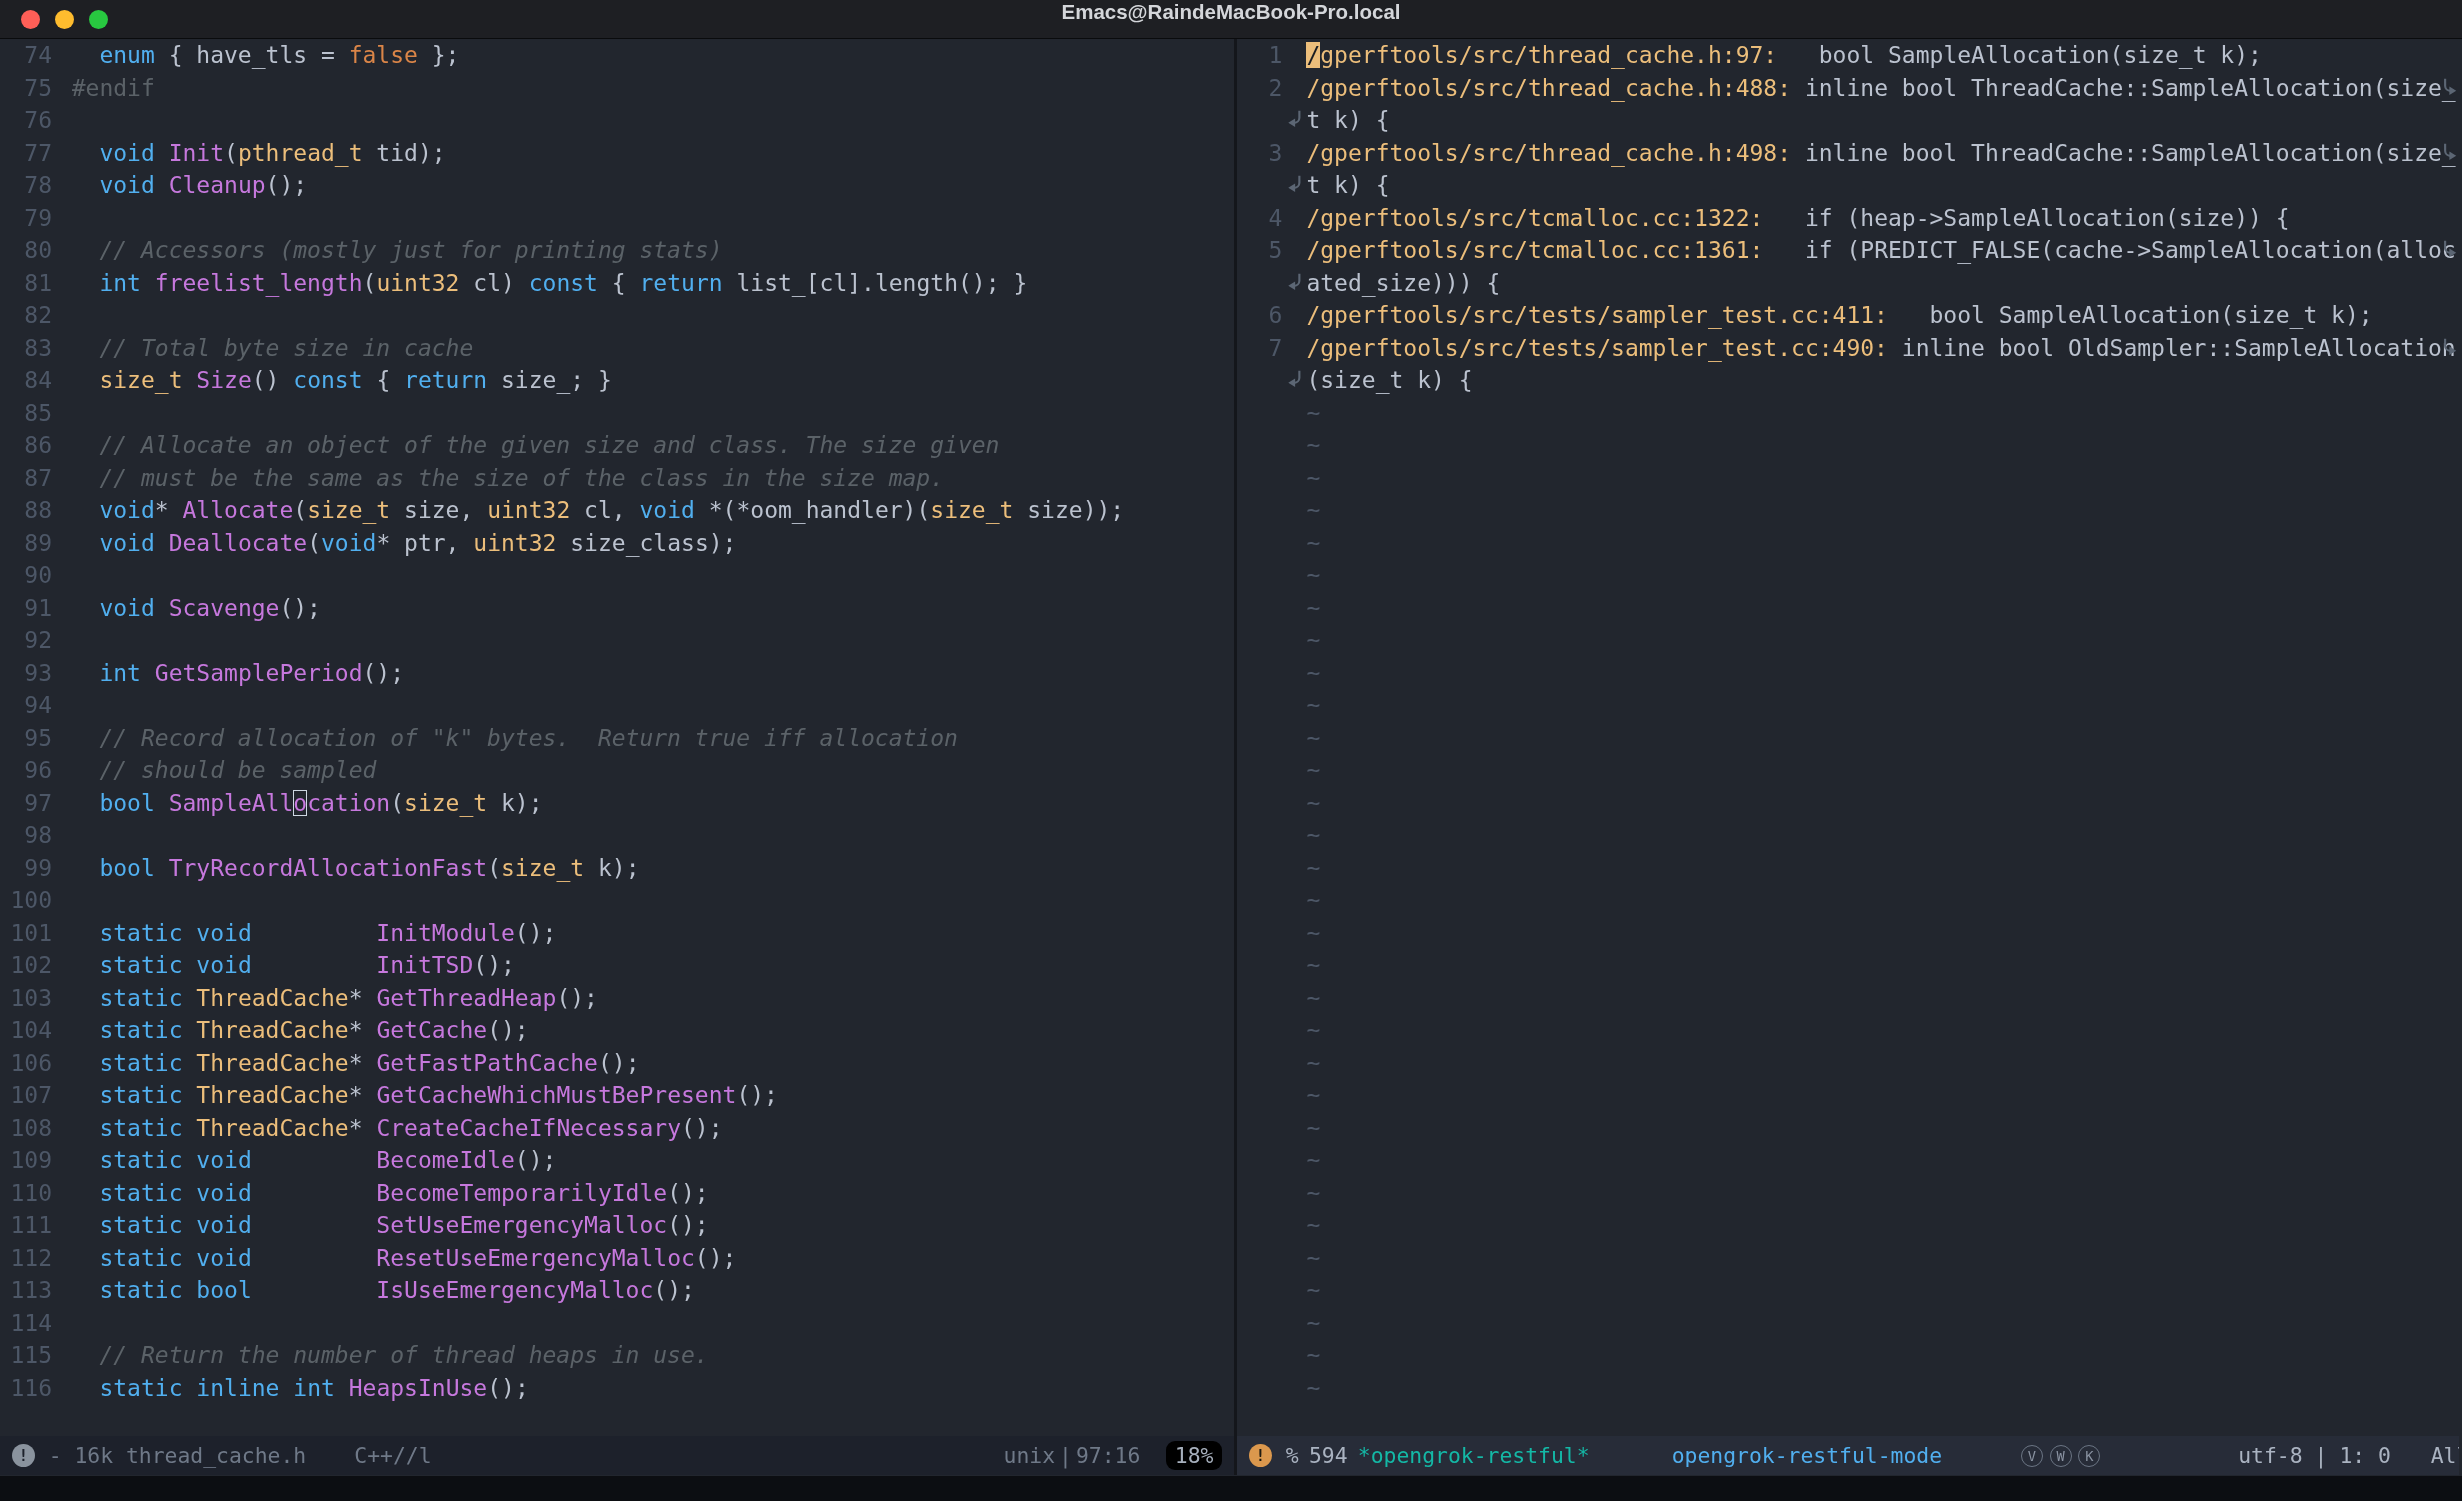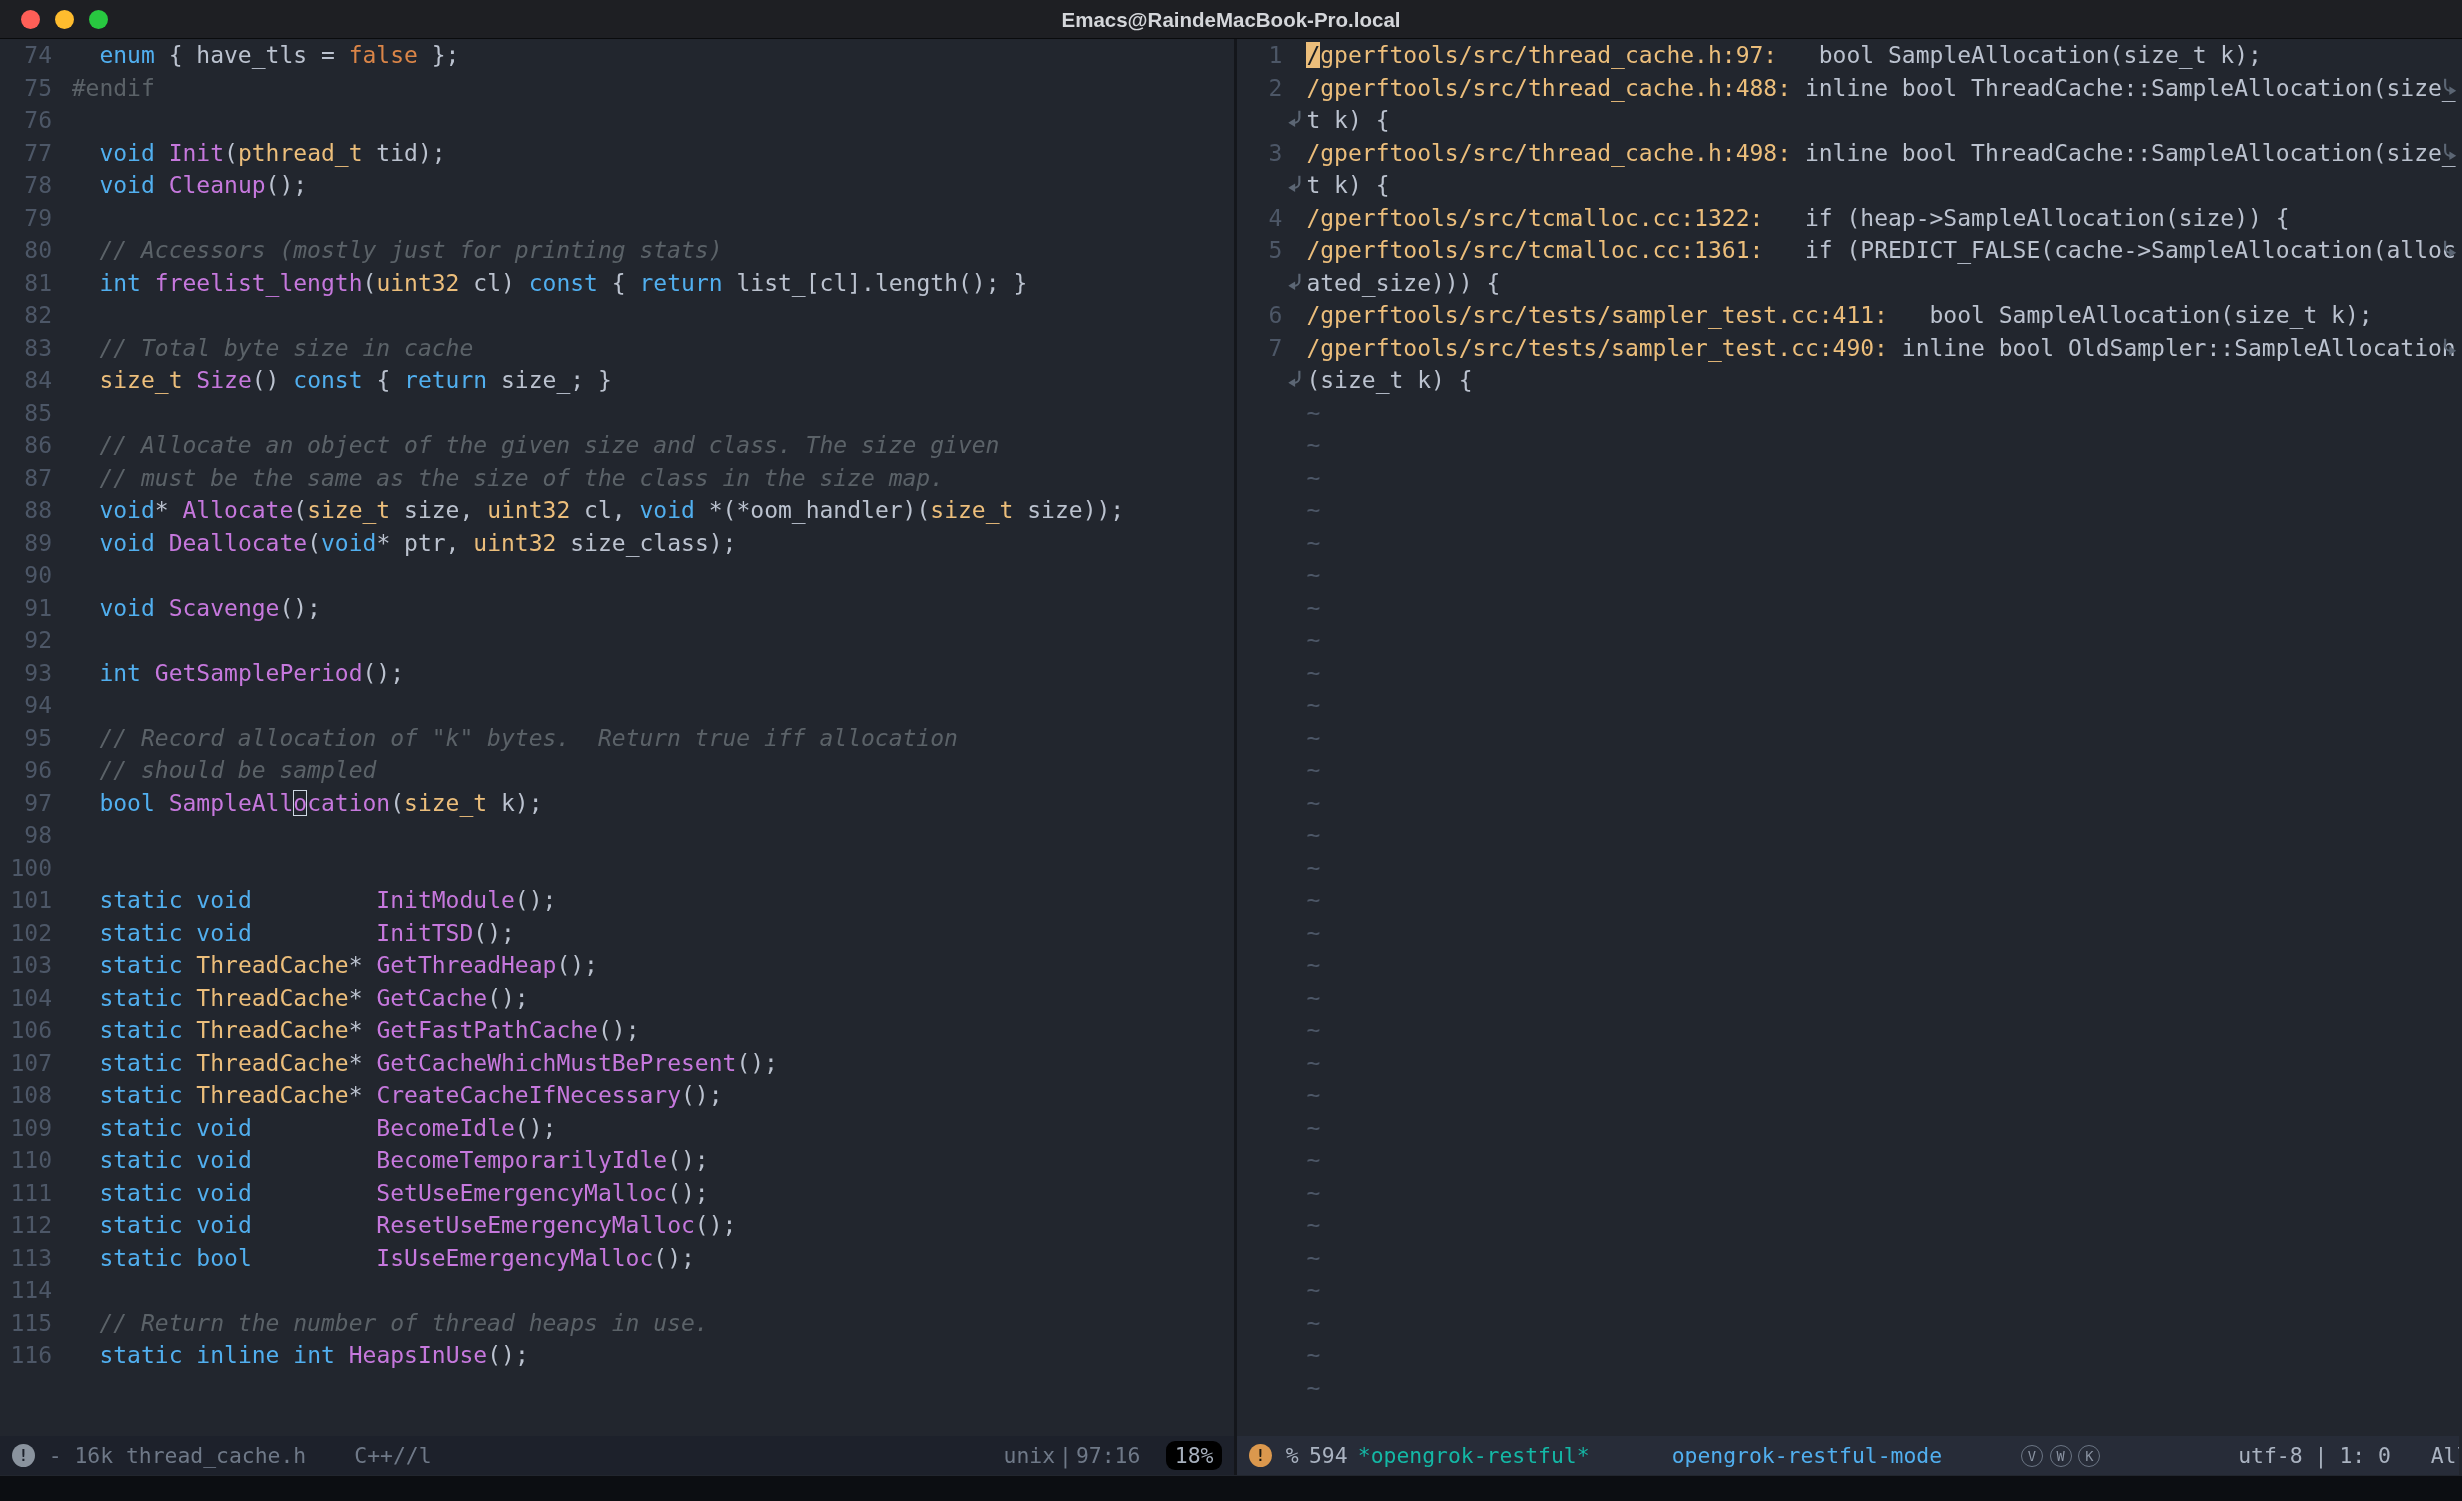--- a/index.html
+++ b/index.html
@@ -1,20 +1,20 @@
 <!DOCTYPE html>
 <html style="font-size:13.7px"><head>
 <meta charset="utf-8">
 <style>
   *{margin:0;padding:0;box-sizing:border-box}
   html,body{width:2462px;height:1501px;overflow:hidden;background:#22262e;position:relative;
     font-family:"DejaVu Sans Mono",monospace}
   
   .titlebar{position:absolute;top:0;left:0;width:2462px;height:39px;background:#1e1f23;
-    display:flex;align-items:center;justify-content:center;box-shadow:inset 0 -0.9px 0 #0a0b0d}
+    display:flex;align-items:flex-start;justify-content:center;box-shadow:inset 0 -0.9px 0 #0a0b0d}
   .lights{position:absolute;left:20.5px;top:0;height:39px;display:flex;align-items:center;gap:15.4px}
   .light{width:19px;height:19px;border-radius:50%;display:inline-block}
   .light.red{background:#ff5f57}.light.yellow{background:#febc2e}.light.green{background:#28c840}
   .title{color:#d4d6da;font-size:20.5px;font-weight:700;font-family:"Liberation Sans",sans-serif}
   
   .panes{position:absolute;top:39px;left:0;width:2462px;height:1397px;display:flex}
   .pane{height:100%;overflow:hidden;background:#22262e;position:relative}
   .pane.left{width:1234px}
   .divider{width:3.4px;height:100%;background:#14161b}
   .pane.right{flex:1}
@@ -97,20 +97,21 @@
         <div class="row"><span class="gut">89</span><span class="fringe"></span><span class="txt"><span class="c-d">  </span><span class="c-k">void</span><span class="c-d"> </span><span class="c-f">Deallocate</span><span class="c-d">(</span><span class="c-k">void</span><span class="c-d">* ptr, </span><span class="c-t">uint32</span><span class="c-d"> size_class);</span></span></div>
         <div class="row"><span class="gut">90</span><span class="fringe"></span><span class="txt"></span></div>
         <div class="row"><span class="gut">91</span><span class="fringe"></span><span class="txt"><span class="c-d">  </span><span class="c-k">void</span><span class="c-d"> </span><span class="c-f">Scavenge</span><span class="c-d">();</span></span></div>
         <div class="row"><span class="gut">92</span><span class="fringe"></span><span class="txt"></span></div>
         <div class="row"><span class="gut">93</span><span class="fringe"></span><span class="txt"><span class="c-d">  </span><span class="c-k">int</span><span class="c-d"> </span><span class="c-f">GetSamplePeriod</span><span class="c-d">();</span></span></div>
         <div class="row"><span class="gut">94</span><span class="fringe"></span><span class="txt"></span></div>
         <div class="row"><span class="gut">95</span><span class="fringe"></span><span class="txt"><span class="c-d">  </span><span class="c-m">// Record allocation of "k" bytes.  Return true iff allocation</span></span></div>
         <div class="row"><span class="gut">96</span><span class="fringe"></span><span class="txt"><span class="c-d">  </span><span class="c-m">// should be sampled</span></span></div>
         <div class="row"><span class="gut">97</span><span class="fringe"></span><span class="txt"><span class="c-d">  </span><span class="c-k">bool</span><span class="c-d"> </span><span class="c-f">SampleAll</span><span class="c-f c-curh">o</span><span class="c-f">cation</span><span class="c-d">(</span><span class="c-t">size_t</span><span class="c-d"> k);</span></span></div>
         <div class="row"><span class="gut">98</span><span class="fringe"></span><span class="txt"></span></div>
+        <div class="row"><span class="gut">99</span><span class="fringe"></span><span class="txt"><span class="c-d">  </span><span class="c-k">bool</span><span class="c-d"> </span><span class="c-f">TryRecordAllocationFast</span><span class="c-d">(</span><span class="c-t">size_t</span><span class="c-d"> k);</span></span></div>
         <div class="row"><span class="gut">100</span><span class="fringe"></span><span class="txt"></span></div>
         <div class="row"><span class="gut">101</span><span class="fringe"></span><span class="txt"><span class="c-d">  </span><span class="c-k">static</span><span class="c-d"> </span><span class="c-k">void</span><span class="c-d">         </span><span class="c-f">InitModule</span><span class="c-d">();</span></span></div>
         <div class="row"><span class="gut">102</span><span class="fringe"></span><span class="txt"><span class="c-d">  </span><span class="c-k">static</span><span class="c-d"> </span><span class="c-k">void</span><span class="c-d">         </span><span class="c-f">InitTSD</span><span class="c-d">();</span></span></div>
         <div class="row"><span class="gut">103</span><span class="fringe"></span><span class="txt"><span class="c-d">  </span><span class="c-k">static</span><span class="c-d"> </span><span class="c-t">ThreadCache</span><span class="c-d">* </span><span class="c-f">GetThreadHeap</span><span class="c-d">();</span></span></div>
         <div class="row"><span class="gut">104</span><span class="fringe"></span><span class="txt"><span class="c-d">  </span><span class="c-k">static</span><span class="c-d"> </span><span class="c-t">ThreadCache</span><span class="c-d">* </span><span class="c-f">GetCache</span><span class="c-d">();</span></span></div>
         <div class="row"><span class="gut">106</span><span class="fringe"></span><span class="txt"><span class="c-d">  </span><span class="c-k">static</span><span class="c-d"> </span><span class="c-t">ThreadCache</span><span class="c-d">* </span><span class="c-f">GetFastPathCache</span><span class="c-d">();</span></span></div>
         <div class="row"><span class="gut">107</span><span class="fringe"></span><span class="txt"><span class="c-d">  </span><span class="c-k">static</span><span class="c-d"> </span><span class="c-t">ThreadCache</span><span class="c-d">* </span><span class="c-f">GetCacheWhichMustBePresent</span><span class="c-d">();</span></span></div>
         <div class="row"><span class="gut">108</span><span class="fringe"></span><span class="txt"><span class="c-d">  </span><span class="c-k">static</span><span class="c-d"> </span><span class="c-t">ThreadCache</span><span class="c-d">* </span><span class="c-f">CreateCacheIfNecessary</span><span class="c-d">();</span></span></div>
         <div class="row"><span class="gut">109</span><span class="fringe"></span><span class="txt"><span class="c-d">  </span><span class="c-k">static</span><span class="c-d"> </span><span class="c-k">void</span><span class="c-d">         </span><span class="c-f">BecomeIdle</span><span class="c-d">();</span></span></div>
         <div class="row"><span class="gut">110</span><span class="fringe"></span><span class="txt"><span class="c-d">  </span><span class="c-k">static</span><span class="c-d"> </span><span class="c-k">void</span><span class="c-d">         </span><span class="c-f">BecomeTemporarilyIdle</span><span class="c-d">();</span></span></div>

